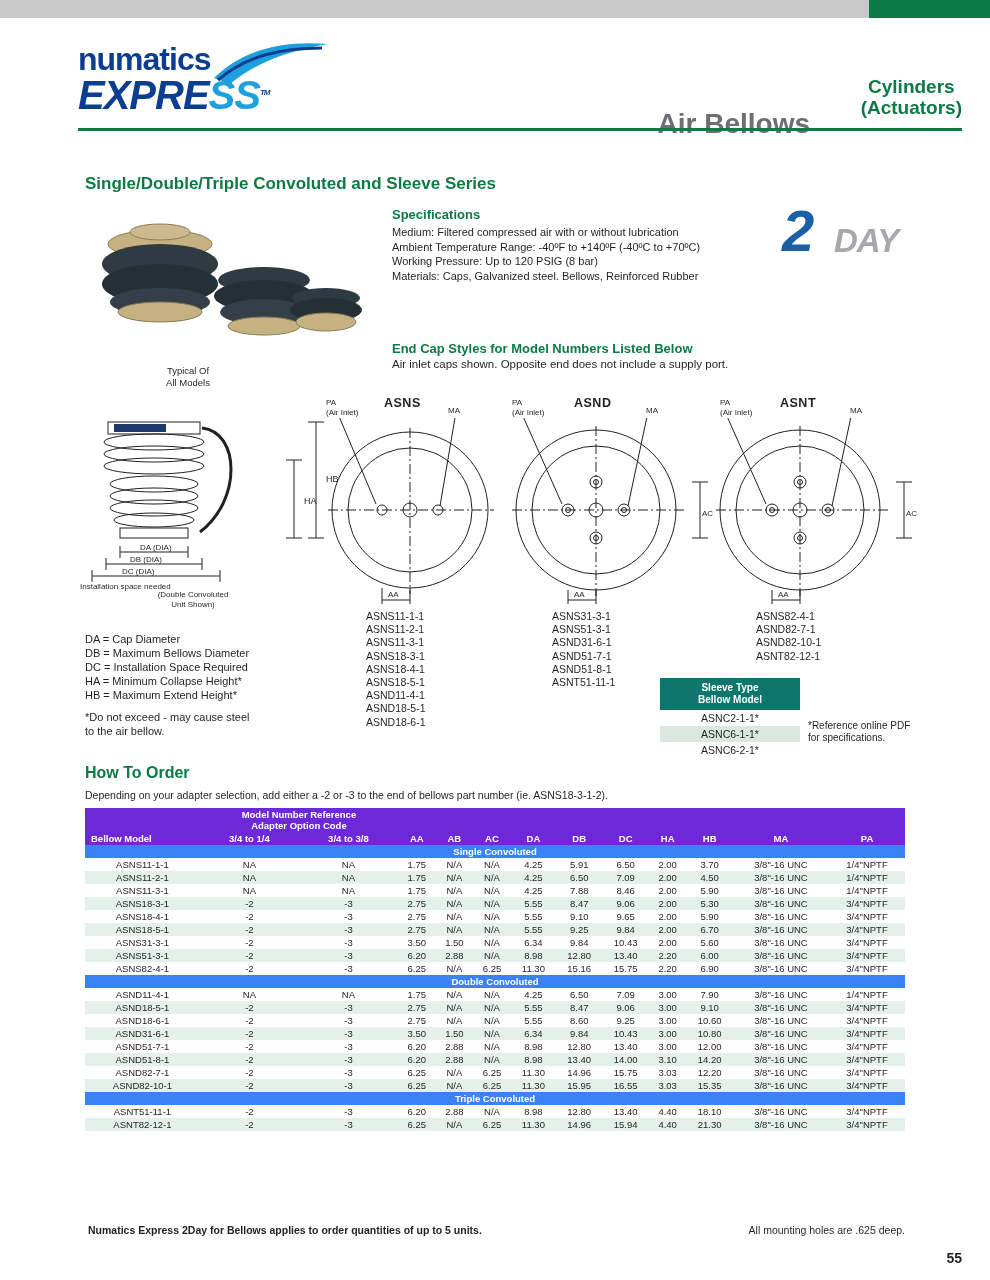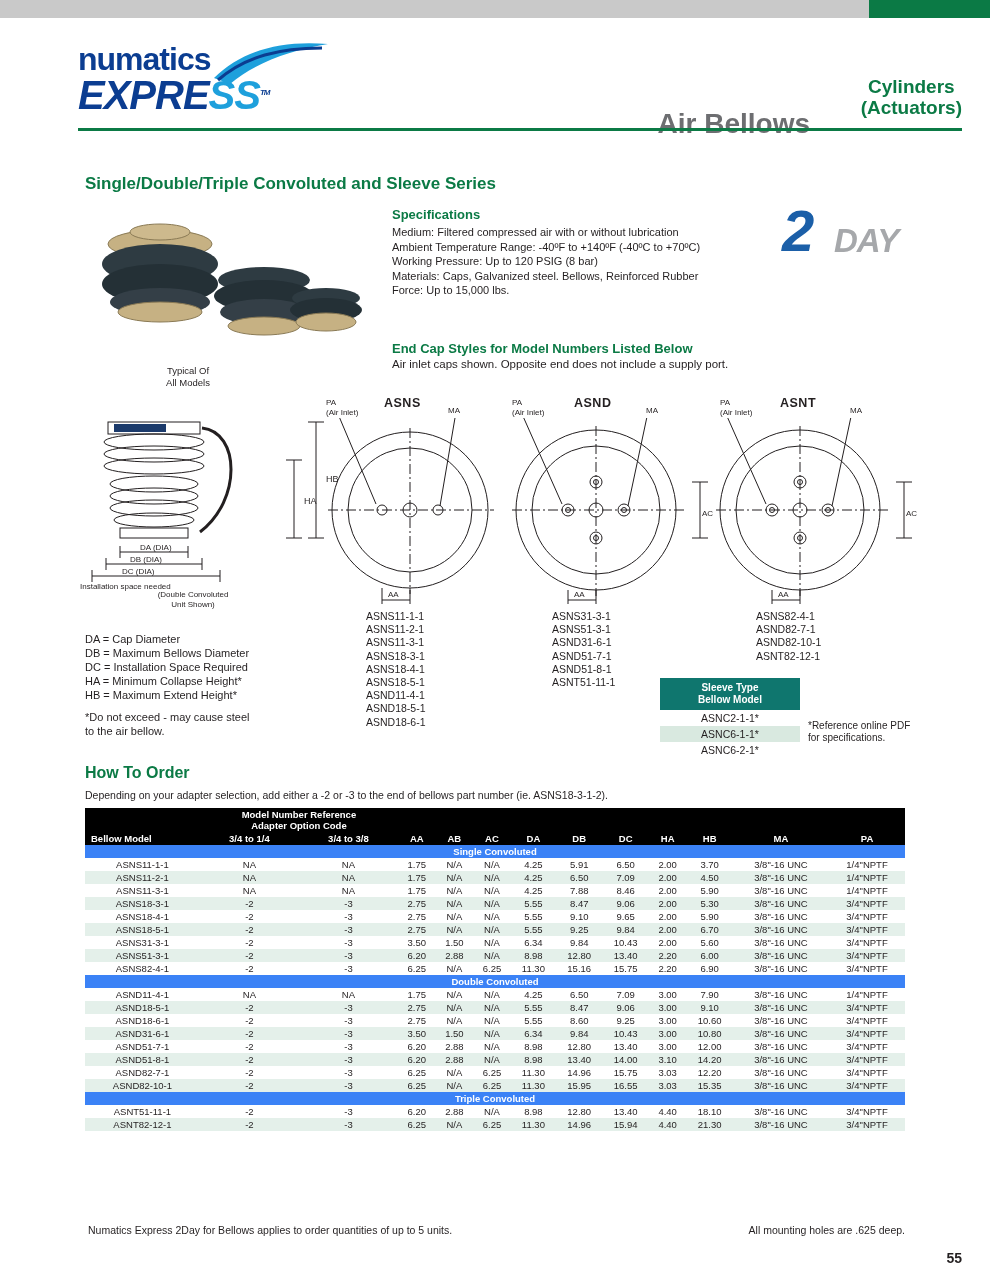--- a/index.html
+++ b/index.html
@@ -124,32 +124,32 @@
   .hto-sub { position:absolute; left:85px; top:789px; font-size:10.5px; color:#231f20; }
 
   
   table.spec-table {
     position:absolute; left:85px; top:808px; width:820px;
     border-collapse:collapse; font-size:9.5px;
   }
   table.spec-table th, table.spec-table td {
     padding:1px 2px; text-align:center; vertical-align:middle;
   }
-  .th-green { background:#000000; color:#ffffff; font-weight:bold; }
+  .th-green { background:#6d28d9; color:#ffffff; font-weight:bold; }
   .th-green.left { text-align:left; padding-left:6px; }
   .grp-row td {
     background:#3b82f6; color:#ffffff; font-weight:bold; text-align:left; padding-left:6px;
     font-size:9.5px;
   }
   tr.alt td { background:#e4f0ea; }
   td.model { text-align:left; padding-left:14px; }
 
   
   .foot-left {
-    position:absolute; left:88px; bottom:44px; font-size:10.5px; font-weight:normal; color:#231f20;
+    position:absolute; left:88px; bottom:44px; font-size:10.5px; font-weight:bold; color:#231f20;
   }
   .foot-right {
     position:absolute; right:85px; bottom:44px; font-size:10.5px; color:#231f20;
   }
   .pageno {
     position:absolute; right:28px; bottom:14px; font-size:14px; font-weight:bold; color:#231f20;
   }
   svg text { font-family:"Liberation Sans", sans-serif; }
 </style>
 </head>
@@ -200,21 +200,20 @@
   <div>Typical Of</div>
   <div>All Models</div>
 </div>
 
 <div class="spec">
   <h3>Specifications</h3>
   <p>Medium: Filtered compressed air with or without lubrication</p>
   <p>Ambient Temperature Range: -40ºF to +140ºF (-40ºC to +70ºC)</p>
   <p>Working Pressure: Up to 120 PSIG (8 bar)</p>
   <p>Materials: Caps, Galvanized steel. Bellows, Reinforced Rubber</p>
-  <p>Force: Up to 15,000 lbs.</p>
 </div>
 
 <div class="twoday">
   <div class="two">2</div>
   <div class="day">DAY</div>
 </div>
 
 <div class="endcap-h">End Cap Styles for Model Numbers Listed Below</div>
 <div class="endcap-sub">Air inlet caps shown. Opposite end does not include a supply port.</div>
 

